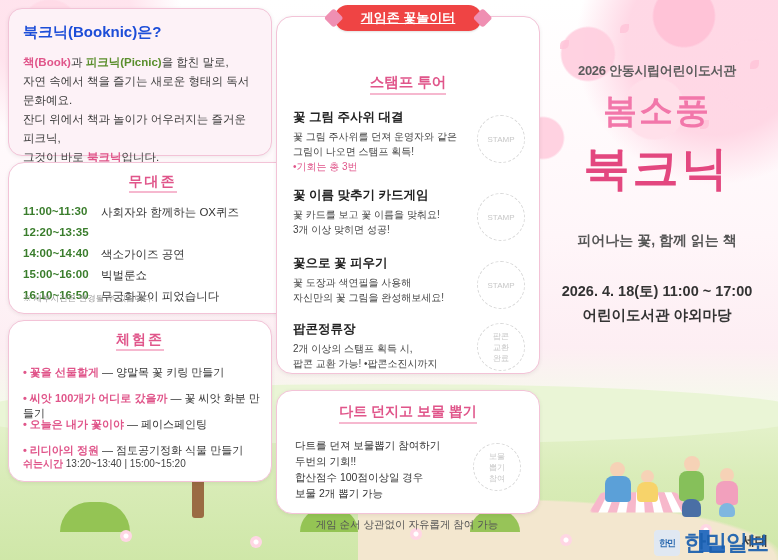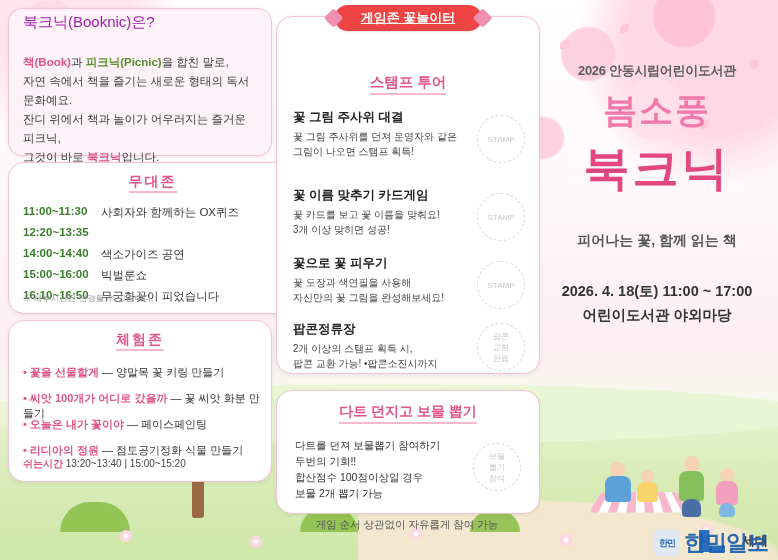--- a/index.html
+++ b/index.html
@@ -63,21 +63,21 @@
   }
   .ribbon:before,.ribbon:after{
     content:"";position:absolute;top:50%;width:14px;height:14px;margin-top:-7px;
     background:#ef8fb2;border-radius:3px;transform:rotate(45deg);z-index:-1;
   }
   .ribbon:before{left:-8px;} .ribbon:after{right:-8px;}
 
   
   #booknic-card{left:8px;top:8px;width:262px;height:146px;
     background:#fdf2f7;border:1.5px solid #f3c3d7;border-radius:14px;}
-  #booknic-title{position:absolute;left:14px;top:4px;font-size:15px;font-weight:normal;color:#a21caf;}
+  #booknic-title{position:absolute;left:14px;top:14px;font-size:15px;font-weight:bold;color:#1d4ed8;}
   #booknic-body{position:absolute;left:14px;top:44px;width:232px;font-size:11.5px;line-height:19px;color:#3b3b3b;}
   .kw{color:#e0558a;font-weight:bold;}
   .kw2{color:#5b8f2d;font-weight:bold;}
 
   #stage-card{left:8px;top:162px;width:262px;height:150px;background:#ffffff;border:1.5px solid #f3c3d7;padding-left:25px;}
   #stage-head{position:absolute;left:0;right:0;top:10px;text-align:center;font-size:14px;font-weight:bold;color:#e0558a;letter-spacing:2px;}
   #stage-head .u{border-bottom:2px solid #f6b8cf;padding-bottom:2px;}
   .srow{position:absolute;left:14px;right:10px;font-size:11.5px;color:#333;display:flex;}
   .stime{color:#3a7d2c;font-weight:bold;width:78px;flex:none;}
   #stage-note{position:absolute;left:14px;bottom:8px;font-size:8.5px;color:#9b9b9b;}
@@ -255,20 +255,21 @@
 
   <div class="card pinkborder" id="game-card">
     <div class="ribbon" id="game-ribbon">게임존 꽃놀이터</div>
     <div id="stamp-title"><span class="u">스탬프 투어</span></div>
 
     <div class="gitem" style="top:92px;">
       <div class="gt">꽃 그림 주사위 대결</div>
       <div class="gd">
         <div>꽃 그림 주사위를 던져 운영자와 같은</div>
         <div>그림이 나오면 스탬프 획득!</div>
+        <div class="hl">•기회는 총 3번</div>
       </div>
     </div>
     <div class="stampcircle" style="top:98px;">STAMP</div>
 
     <div class="gitem" style="top:170px;">
       <div class="gt">꽃 이름 맞추기 카드게임</div>
       <div class="gd">
         <div>꽃 카드를 보고 꽃 이름을 맞춰요!</div>
         <div>3개 이상 맞히면 성공!</div>
       </div>

